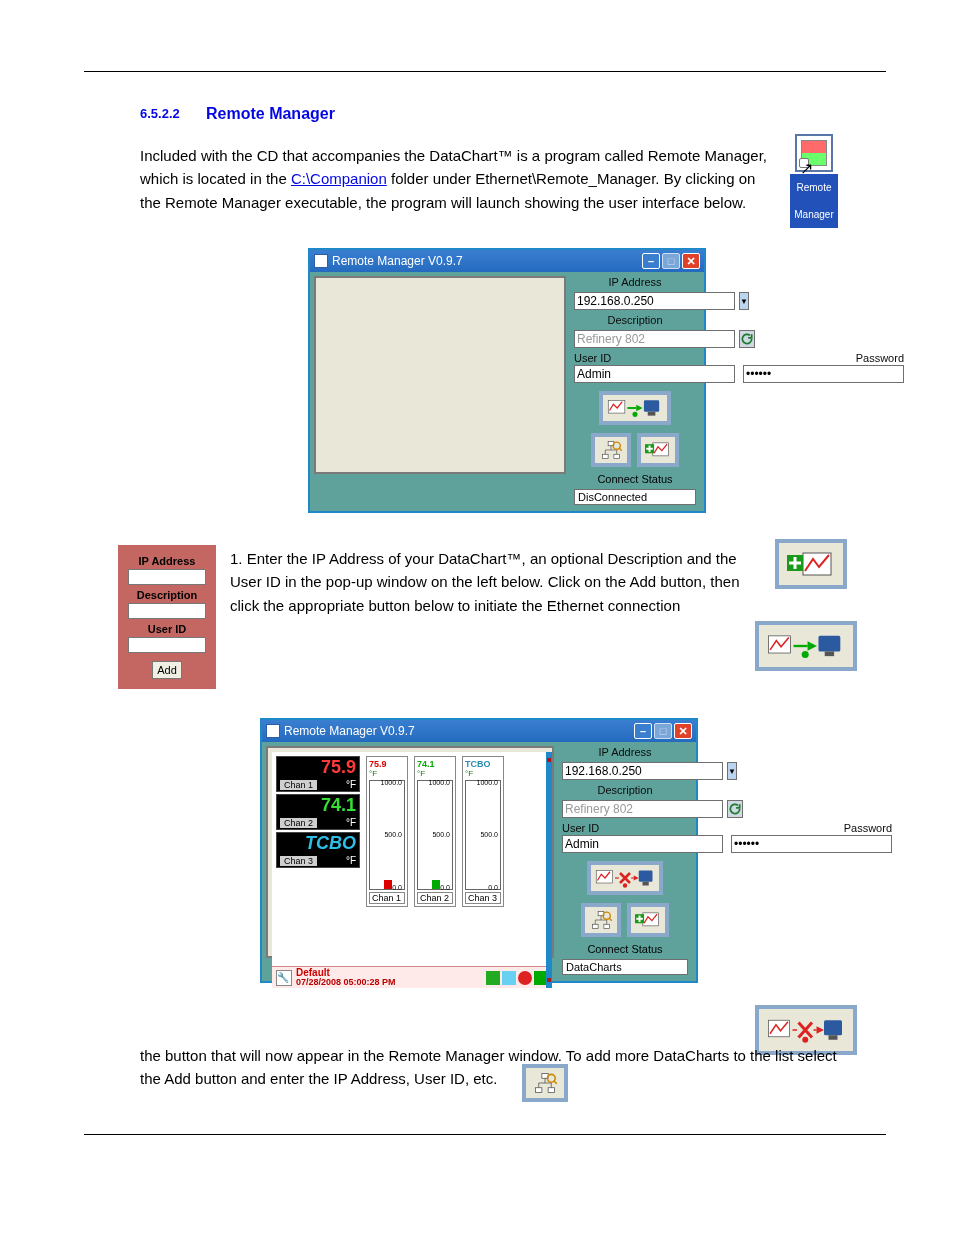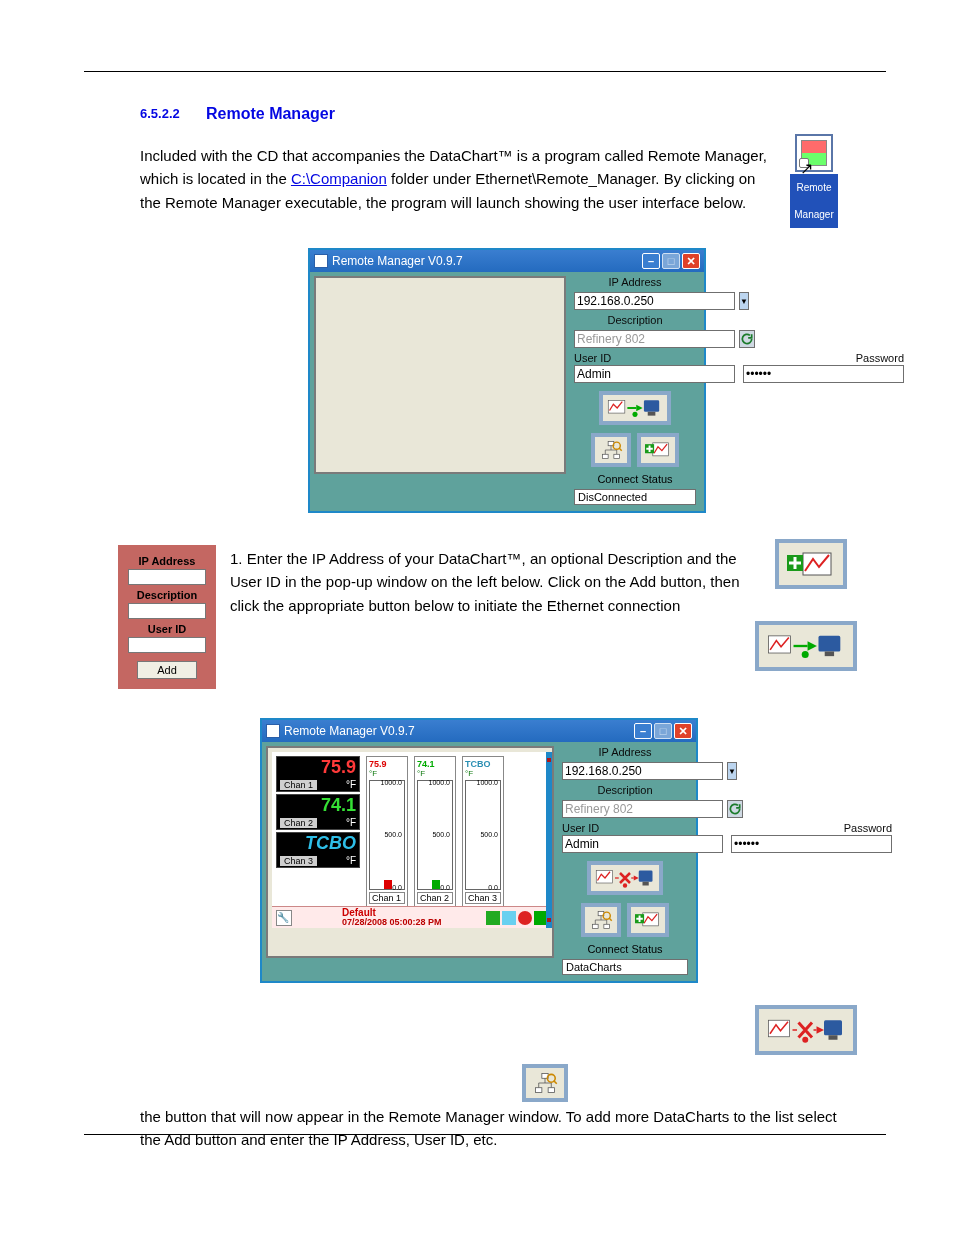--- a/index.html
+++ b/index.html
@@ -45,51 +45,51 @@
   .sidepanel .btnrow { display:flex; gap:6px; justify-content:center; margin-top:4px; }
   .iconbtn { border:4px solid #8aa8c9; background:#e9e7d8; padding:3px 4px; display:flex; align-items:center; justify-content:center; }
   .iconbtn svg { display:block; }
   .status-head { font-size:11px; text-align:center; margin-top:2px; }
   .status-val { background:#fff; border:1px solid #6f6f6f; font-size:11px; padding:1px 3px; }
 
   
   .addbox { position:absolute; background:#c46762; padding:6px 10px 10px 10px; text-align:center; }
   .addbox .ablbl { font-size:11px; font-weight:bold; color:#000; margin-top:4px; }
   .addbox input { width:78px; height:16px; border:1px solid #777; background:#fff; font-size:11px; margin-top:2px; display:block; margin-left:auto; margin-right:auto; }
-  .addbox .addbtn { margin-top:8px; width:60px; height:18px; font-size:11px; background:#f0efe4; border:1px solid #777; }
+  .addbox .addbtn { margin-top:8px; width:30px; height:18px; font-size:11px; background:#f0efe4; border:1px solid #777; }
 
   
   .float-icon { position:absolute; }
   .ic-frame { border:4px solid #8aa8c9; background:#e9e7d8; padding:6px 8px; }
   .ic-frame svg { display:block; }
 
   
   .connected .canvas { margin:4px; padding:0; background:#e9e7d8; }
-  .rec { position:relative; width:280px; height:176px; background:#fff;text-decoration:underline; }
+  .rec { position:relative; width:280px; height:236px; background:#fff;text-decoration:underline; }
   .rec .leftlist { position:absolute; left:4px; top:4px; width:84px; }
   .chwrap { background:#000; color:#fff; font-size:10px; border:1px solid #444; margin-bottom:2px; }
   .chhead { display:flex; justify-content:space-between; align-items:baseline; padding:1px 3px; }
   .chval-big { font-size:18px; font-weight:bold; text-align:right; padding-right:3px; font-family: "Arial Black", Arial, sans-serif; }
   .chval-big.r { color:#ff3a3a; }
   .chval-big.g { color:#35e035; }
   .chval-big.b { color:#2ebfe8; font-style:italic; }
   .chtag { background:#cfcfcf; color:#000; padding:0 4px; font-size:9px; display:inline-block; }
   .bargraphs { position:absolute; left:94px; top:4px; display:flex; gap:6px; }
   .bg { width:42px; border:1px solid #888; padding:2px; font-size:9px; }
   .bg .bgval { font-weight:bold; }
   .bg .bgunit { color:#0f7a0f; font-size:8px;}
   .bg .bar { height:110px; border:1px solid #666; margin-top:2px; position:relative; background:#fff; }
   .bg .bar .fill { position:absolute; bottom:0; left:14px; width:8px; }
   .bg .bar .fill.r { background:#d00; }
   .bg .bar .fill.g { background:#0a0; }
   .bg .bname { border:1px solid #888; margin-top:2px; font-size:9px; text-align:left; padding:0 2px; }
 
   .bottombar { position:absolute; left:0; right:0; bottom:0; height:22px; background:#ffeaea; border-top:1px solid #c88; display:flex; align-items:center; padding:0 4px; gap:4px; font-size:9px; }
   .bottombar .micro { width:16px; height:16px; border:1px solid #888; background:#fff; display:flex; align-items:center; justify-content:center; font-size:10px; }
-  .bottombar .stampwrap { line-height:1.0;margin-left:46px; }
+  .bottombar .stampwrap { line-height:1.0; }
   .bottombar .stampwrap .dn { color:#c00; font-weight:bold; font-size:10px; }
   .bottombar .right-icons { margin-left:auto; display:flex; gap:2px;}
   .bottombar .ri { width:14px; height:14px; }
   .sidecheckers { position:absolute; right:0; top:0; bottom:0; width:6px; background:#1e88c8; }
   .sidecheckers .sq { position:absolute; width:4px; height:4px; background:#b01818; right:1px; }
 </style>
 </head>
 <body>
 
 <div class="page">
@@ -395,21 +395,21 @@
         <path d="M42 7 L60 27 M60 7 L42 27" stroke="#d22" stroke-width="4"></path>
         <path d="M62 17 h4" stroke="#d22" stroke-width="2"></path>
           <polygon points="66,12 76,17 66,22" fill="#d22"></polygon>
         <rect x="76" y="4" width="24" height="20" rx="2" fill="#2c5aa0"></rect>
           <rect x="82" y="24" width="12" height="6" fill="#555"></rect>
         <circle cx="51" cy="30" r="4" fill="#d22"></circle>
       </svg>
     </div>
   </div>
 
-  <div class="bodytext" style="left:140px; top:1105px; width:720px;">the button that will now appear in the Remote Manager window. To add more DataCharts to the list select the Add button and enter the IP Address, User ID, etc.</div>
+  <div class="bodytext" style="left:140px; top:1044px; width:720px;">the button that will now appear in the Remote Manager window. To add more DataCharts to the list select the Add button and enter the IP Address, User ID, etc.</div>
 
   <div class="float-icon" style="left:522px; top:1064px;">
     <div class="ic-frame" style="padding:4px 6px;">
       <svg width="26" height="22" viewBox="0 0 32 28">
         <rect x="12" y="2" width="8" height="6" fill="#fff" stroke="#555"></rect>
         <path d="M16 8 v6 M8 20 v-6 h16 v6" stroke="#555" fill="none"></path>
         <rect x="4" y="20" width="8" height="6" fill="#fff" stroke="#555"></rect>
         <rect x="20" y="20" width="8" height="6" fill="#fff" stroke="#555"></rect>
         <circle cx="24" cy="8" r="5" fill="none" stroke="#c80" stroke-width="2"></circle>
         <path d="M27 11 l4 4" stroke="#c80" stroke-width="2"></path>

